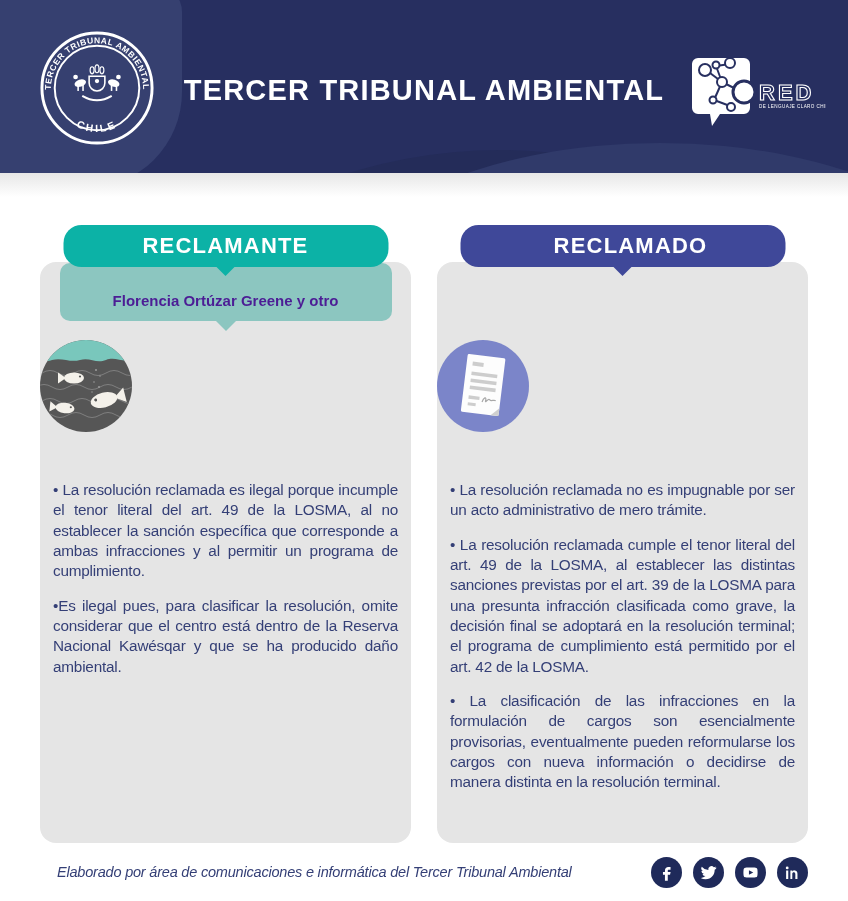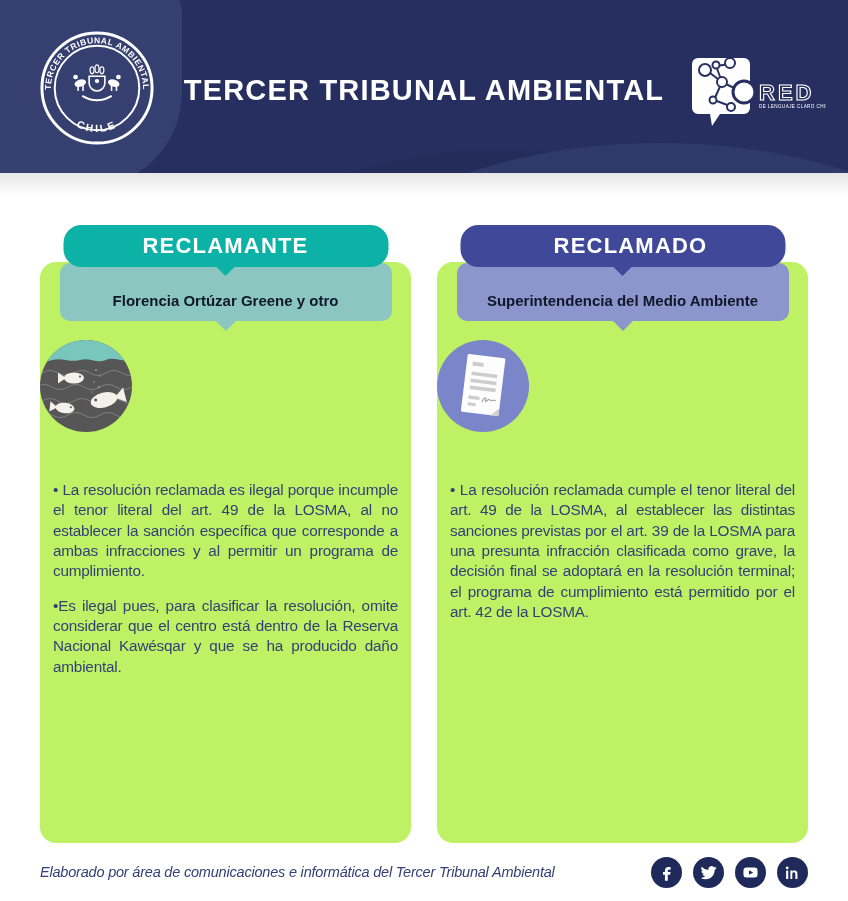--- a/index.html
+++ b/index.html
@@ -20,33 +20,33 @@
 
   
   .columns { display:flex; justify-content:space-between; padding:0 40px; margin-top:28px; flex:none; }
   .column { position:relative; width:371px; padding-top:37px; }
   .badge { position:absolute; top:0; left:50%; transform:translateX(-50%); width:325px; height:42px; border-radius:18px; z-index:3; display:flex; align-items:center; justify-content:center; color:#fff; font-weight:bold; font-size:22px; letter-spacing:1.2px; }
   .badge::after { content:""; position:absolute; bottom:-9px; left:50%; margin-left:-10px; border-left:10px solid transparent; border-right:10px solid transparent; border-top:10px solid transparent; }
   .badge.teal { background:#0cb2a6; }
   .badge.teal::after { border-top-color:#0cb2a6; }
   .badge.indigo { background:#3f4899;padding-left:16px; }
   .badge.indigo::after { border-top-color:#3f4899; }
-  .banner { position:absolute; top:38px; left:50%; transform:translateX(-50%); width:332px; height:58px; border-radius:10px; z-index:2; display:flex; align-items:center; justify-content:center; color:#0f172a; font-weight:bold; font-size:15px; padding-top:16px; }
+  .banner { position:absolute; top:38px; left:50%; transform:translateX(-50%); width:332px; height:58px; border-radius:10px; z-index:2; display:flex; align-items:center; justify-content:center; color:#4c1d95; font-weight:bold; font-size:15px; padding-top:16px; }
   .banner::after { content:""; position:absolute; bottom:-10px; left:50%; margin-left:-11px; border-left:11px solid transparent; border-right:11px solid transparent; border-top:11px solid transparent; }
   .banner.teal { background:#8cc6c0; }
   .banner.teal::after { border-top-color:#8cc6c0; }
   .banner.indigo { background:#8c95cc; }
   .banner.indigo::after { border-top-color:#8c95cc; }
-  .card { background:#bef264; border-radius:16px; height:581px; padding-top:78px; position:relative; z-index:1; }
+  .card { background:#e5e5e5; border-radius:16px; height:581px; padding-top:78px; position:relative; z-index:1; }
   .icon-circle { width:92px; height:92px; margin:0 auto; }
   .points { margin-top:44px; padding:0 13px; }
   .points p { color:#343f76; font-size:15.3px; line-height:1.33; text-align:justify; margin-bottom:14px; letter-spacing:-0.2px; }
 
   
-  .footer { margin-top:auto; height:58px; display:flex; align-items:center; justify-content:space-between; padding:0 40px; flex:none; }
+  .footer { margin-top:auto; height:58px; display:flex; align-items:center; justify-content:space-between; padding:0 40px; flex:none;margin-left:17px; }
   .credit { font-style:italic; color:#343f76; font-size:14.5px; letter-spacing:-0.2px; }
   .socials { display:flex; gap:11px; }
   .social { width:31px; height:31px; border-radius:50%; background:#1f2a5a; display:flex; align-items:center; justify-content:center; cursor:pointer; }
   .social svg { width:17px; height:17px; fill:#ffffff; }
 </style>
 </head>
 <body>
 
 <div class="page">
 
@@ -167,41 +167,42 @@
         </svg>
         <div class="points">
           <p>• La resolución reclamada es ilegal porque incumple el tenor literal del art. 49 de la LOSMA, al no establecer la sanción específica que corresponde a ambas infracciones y al permitir un programa de cumplimiento.</p>
           <p>•Es ilegal pues, para clasificar la resolución, omite considerar que el centro está dentro de la Reserva Nacional Kawésqar y que se ha producido daño ambiental.</p>
         </div>
       </div>
     </div>
 
     <div class="column">
       <div class="badge indigo">RECLAMADO</div>
-      <div class="banner indigo">Superintendencia del Medio Ambiente</div>
       <div class="card">
         
         <svg class="icon-circle" viewBox="0 0 92 92">
           <circle cx="46" cy="46" r="46" fill="#7b85c9"></circle>
           <g transform="rotate(7 46 46)">
             <rect x="27" y="16" width="38" height="58" rx="1.5" fill="#fdfdfd"></rect>
             <path d="M65,66 v8 h-8 z" fill="#cfcfcf"></path>
             <g fill="#cdcdcd">
               <rect x="33" y="23" width="11" height="4"></rect>
               <rect x="33" y="33" width="26" height="3.6"></rect>
               <rect x="33" y="40" width="26" height="3.6"></rect>
               <rect x="33" y="47" width="26" height="3.6"></rect>
               <rect x="33" y="57" width="11" height="3.4"></rect>
               <rect x="33" y="64" width="8" height="3"></rect>
             </g>
             <path d="M47,62 c1,-5 4,-6 3.4,-2 c-0.6,4 2,-3 4,-1 c1.5,1.5 4,-1 6,0" fill="none" stroke="#a8a8a8" stroke-width="1.2"></path>
           </g>
         </svg>
         <div class="points">
+          <p>• La resolución reclamada no es impugnable por ser un acto administrativo de mero trámite.</p>
           <p>• La resolución reclamada cumple el tenor literal del art. 49 de la LOSMA, al establecer las distintas sanciones previstas por el art. 39 de la LOSMA para una presunta infracción clasificada como grave, la decisión final se adoptará en la resolución terminal; el programa de cumplimiento está permitido por el art. 42 de la LOSMA.</p>
+          <p>• La clasificación de las infracciones en la formulación de cargos son esencialmente provisorias, eventualmente pueden reformularse los cargos con nueva información o decidirse de manera distinta en la resolución terminal.</p>
         </div>
       </div>
     </div>
   </div>
 
   <div class="footer">
     <div class="credit">Elaborado por área de comunicaciones e informática del Tercer Tribunal Ambiental</div>
     <div class="socials">
       <div class="social">
         <svg viewBox="0 0 24 24">

